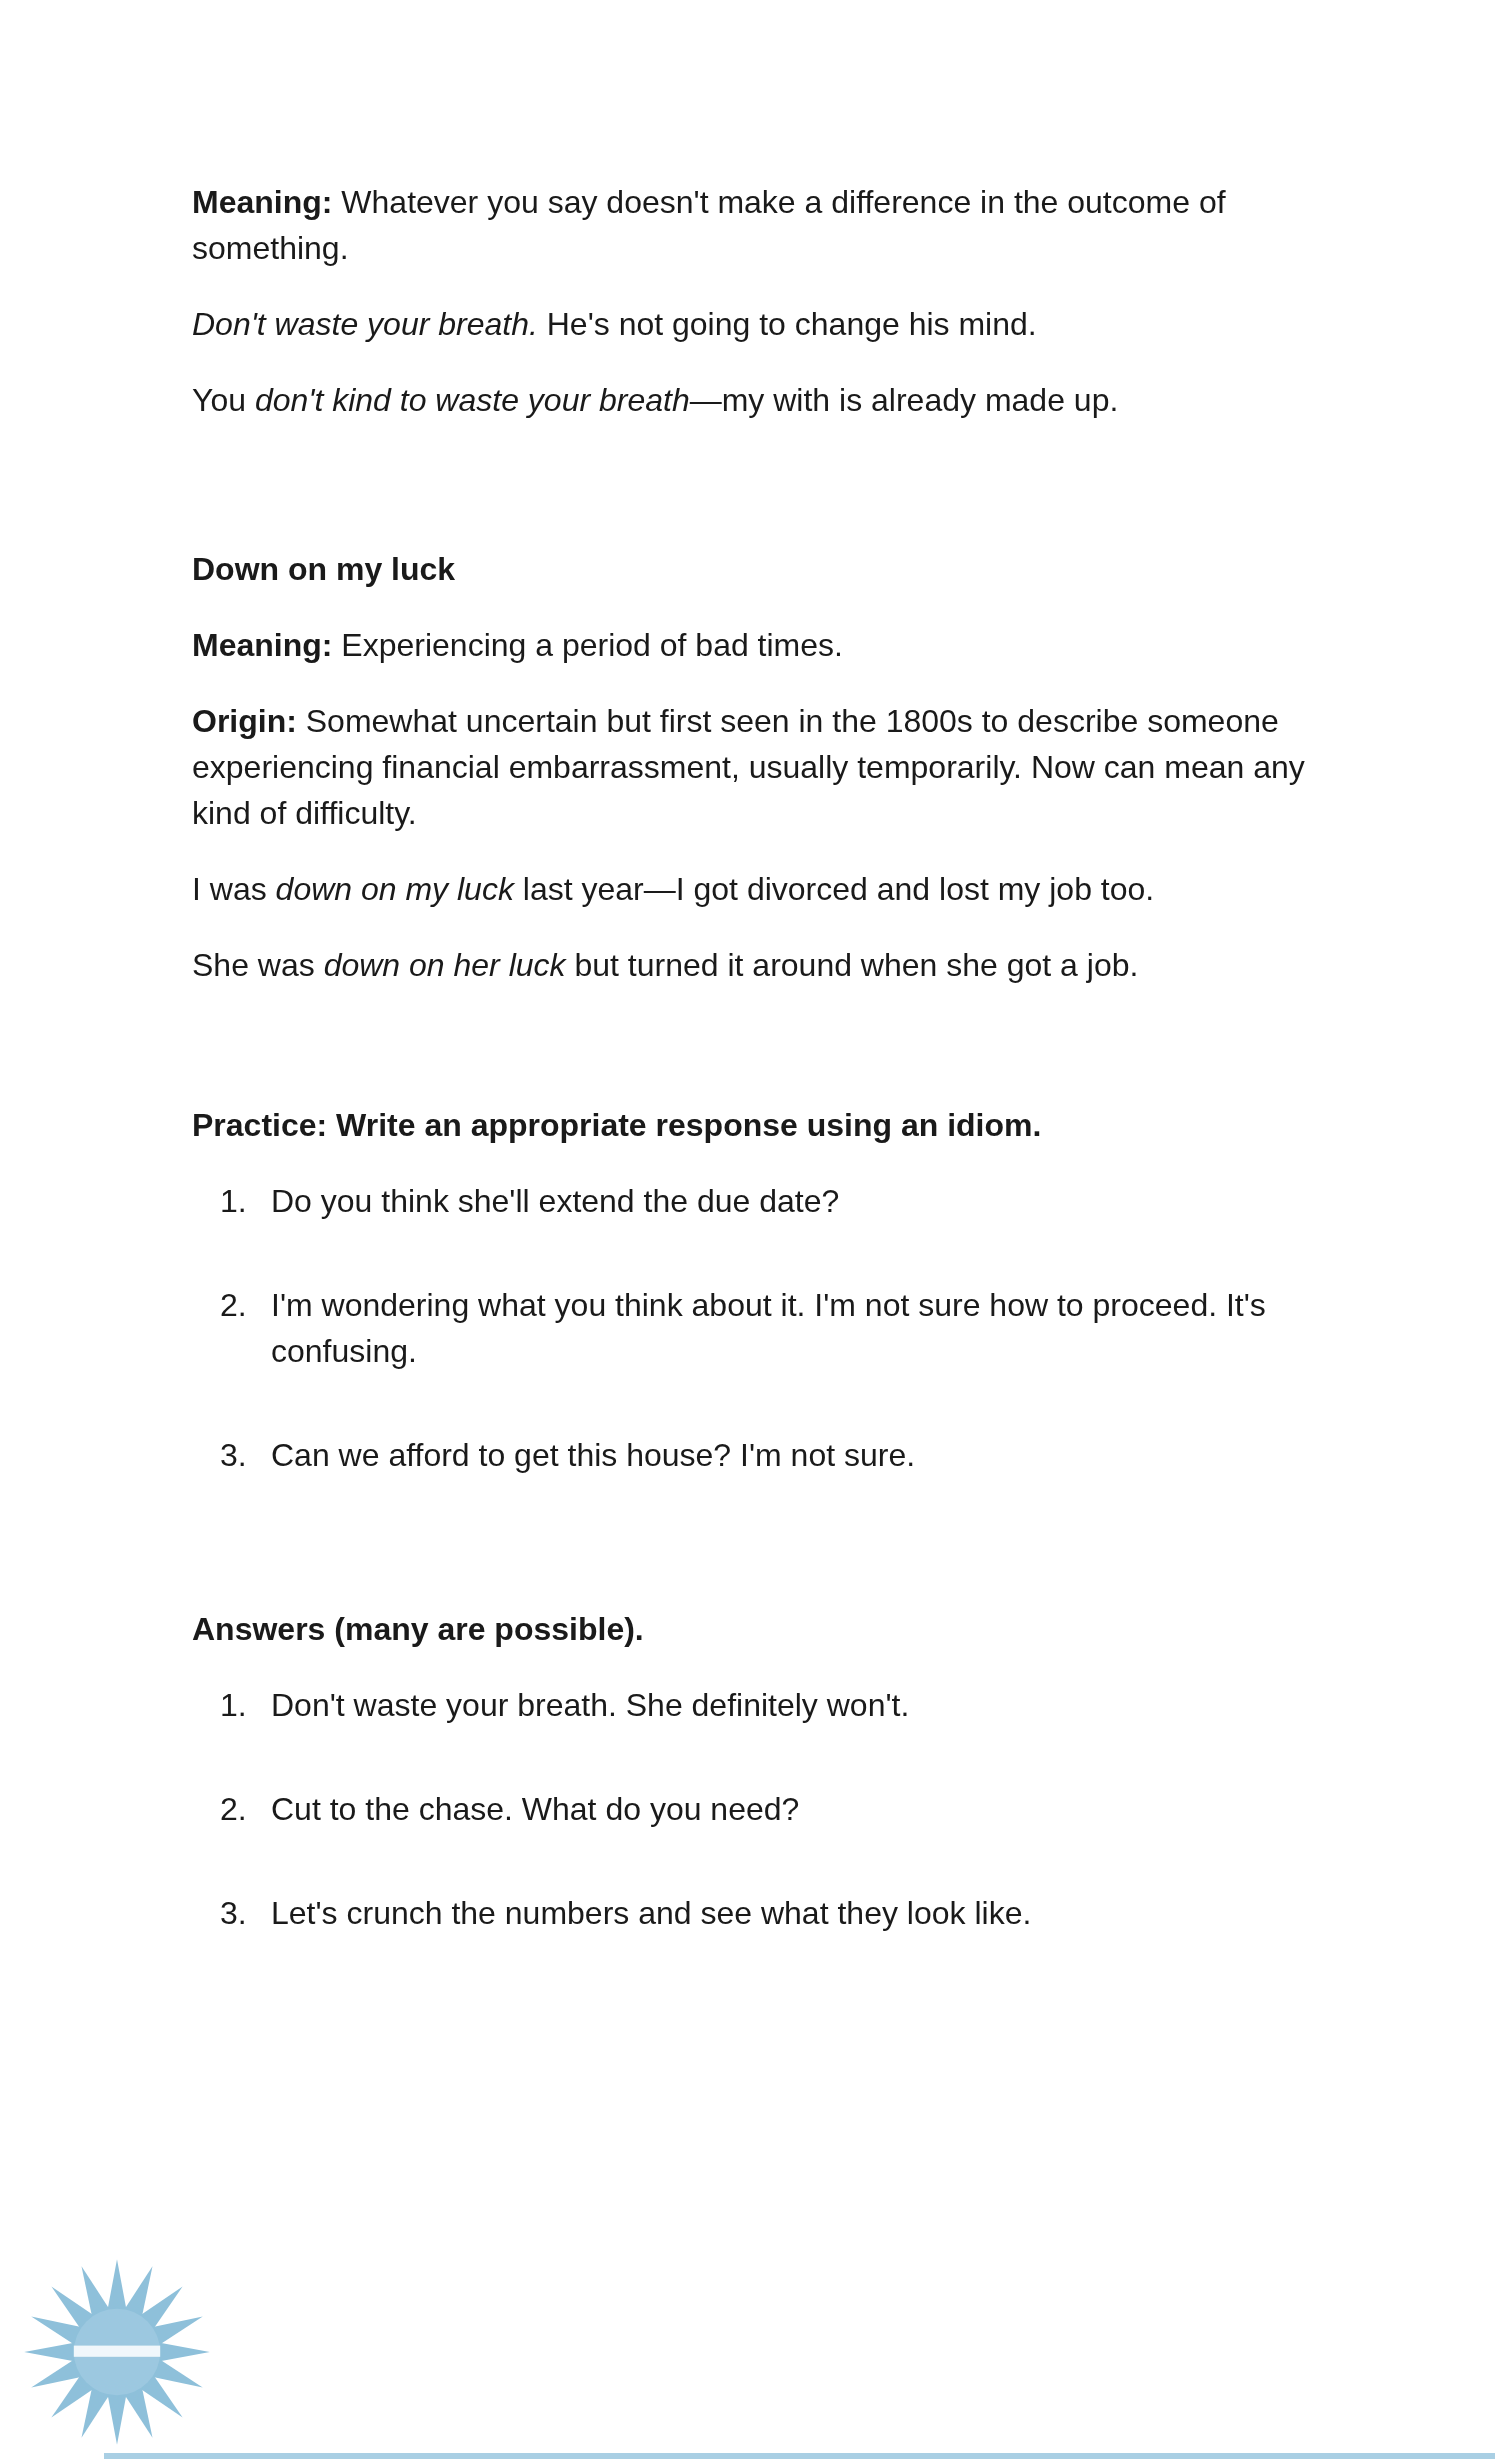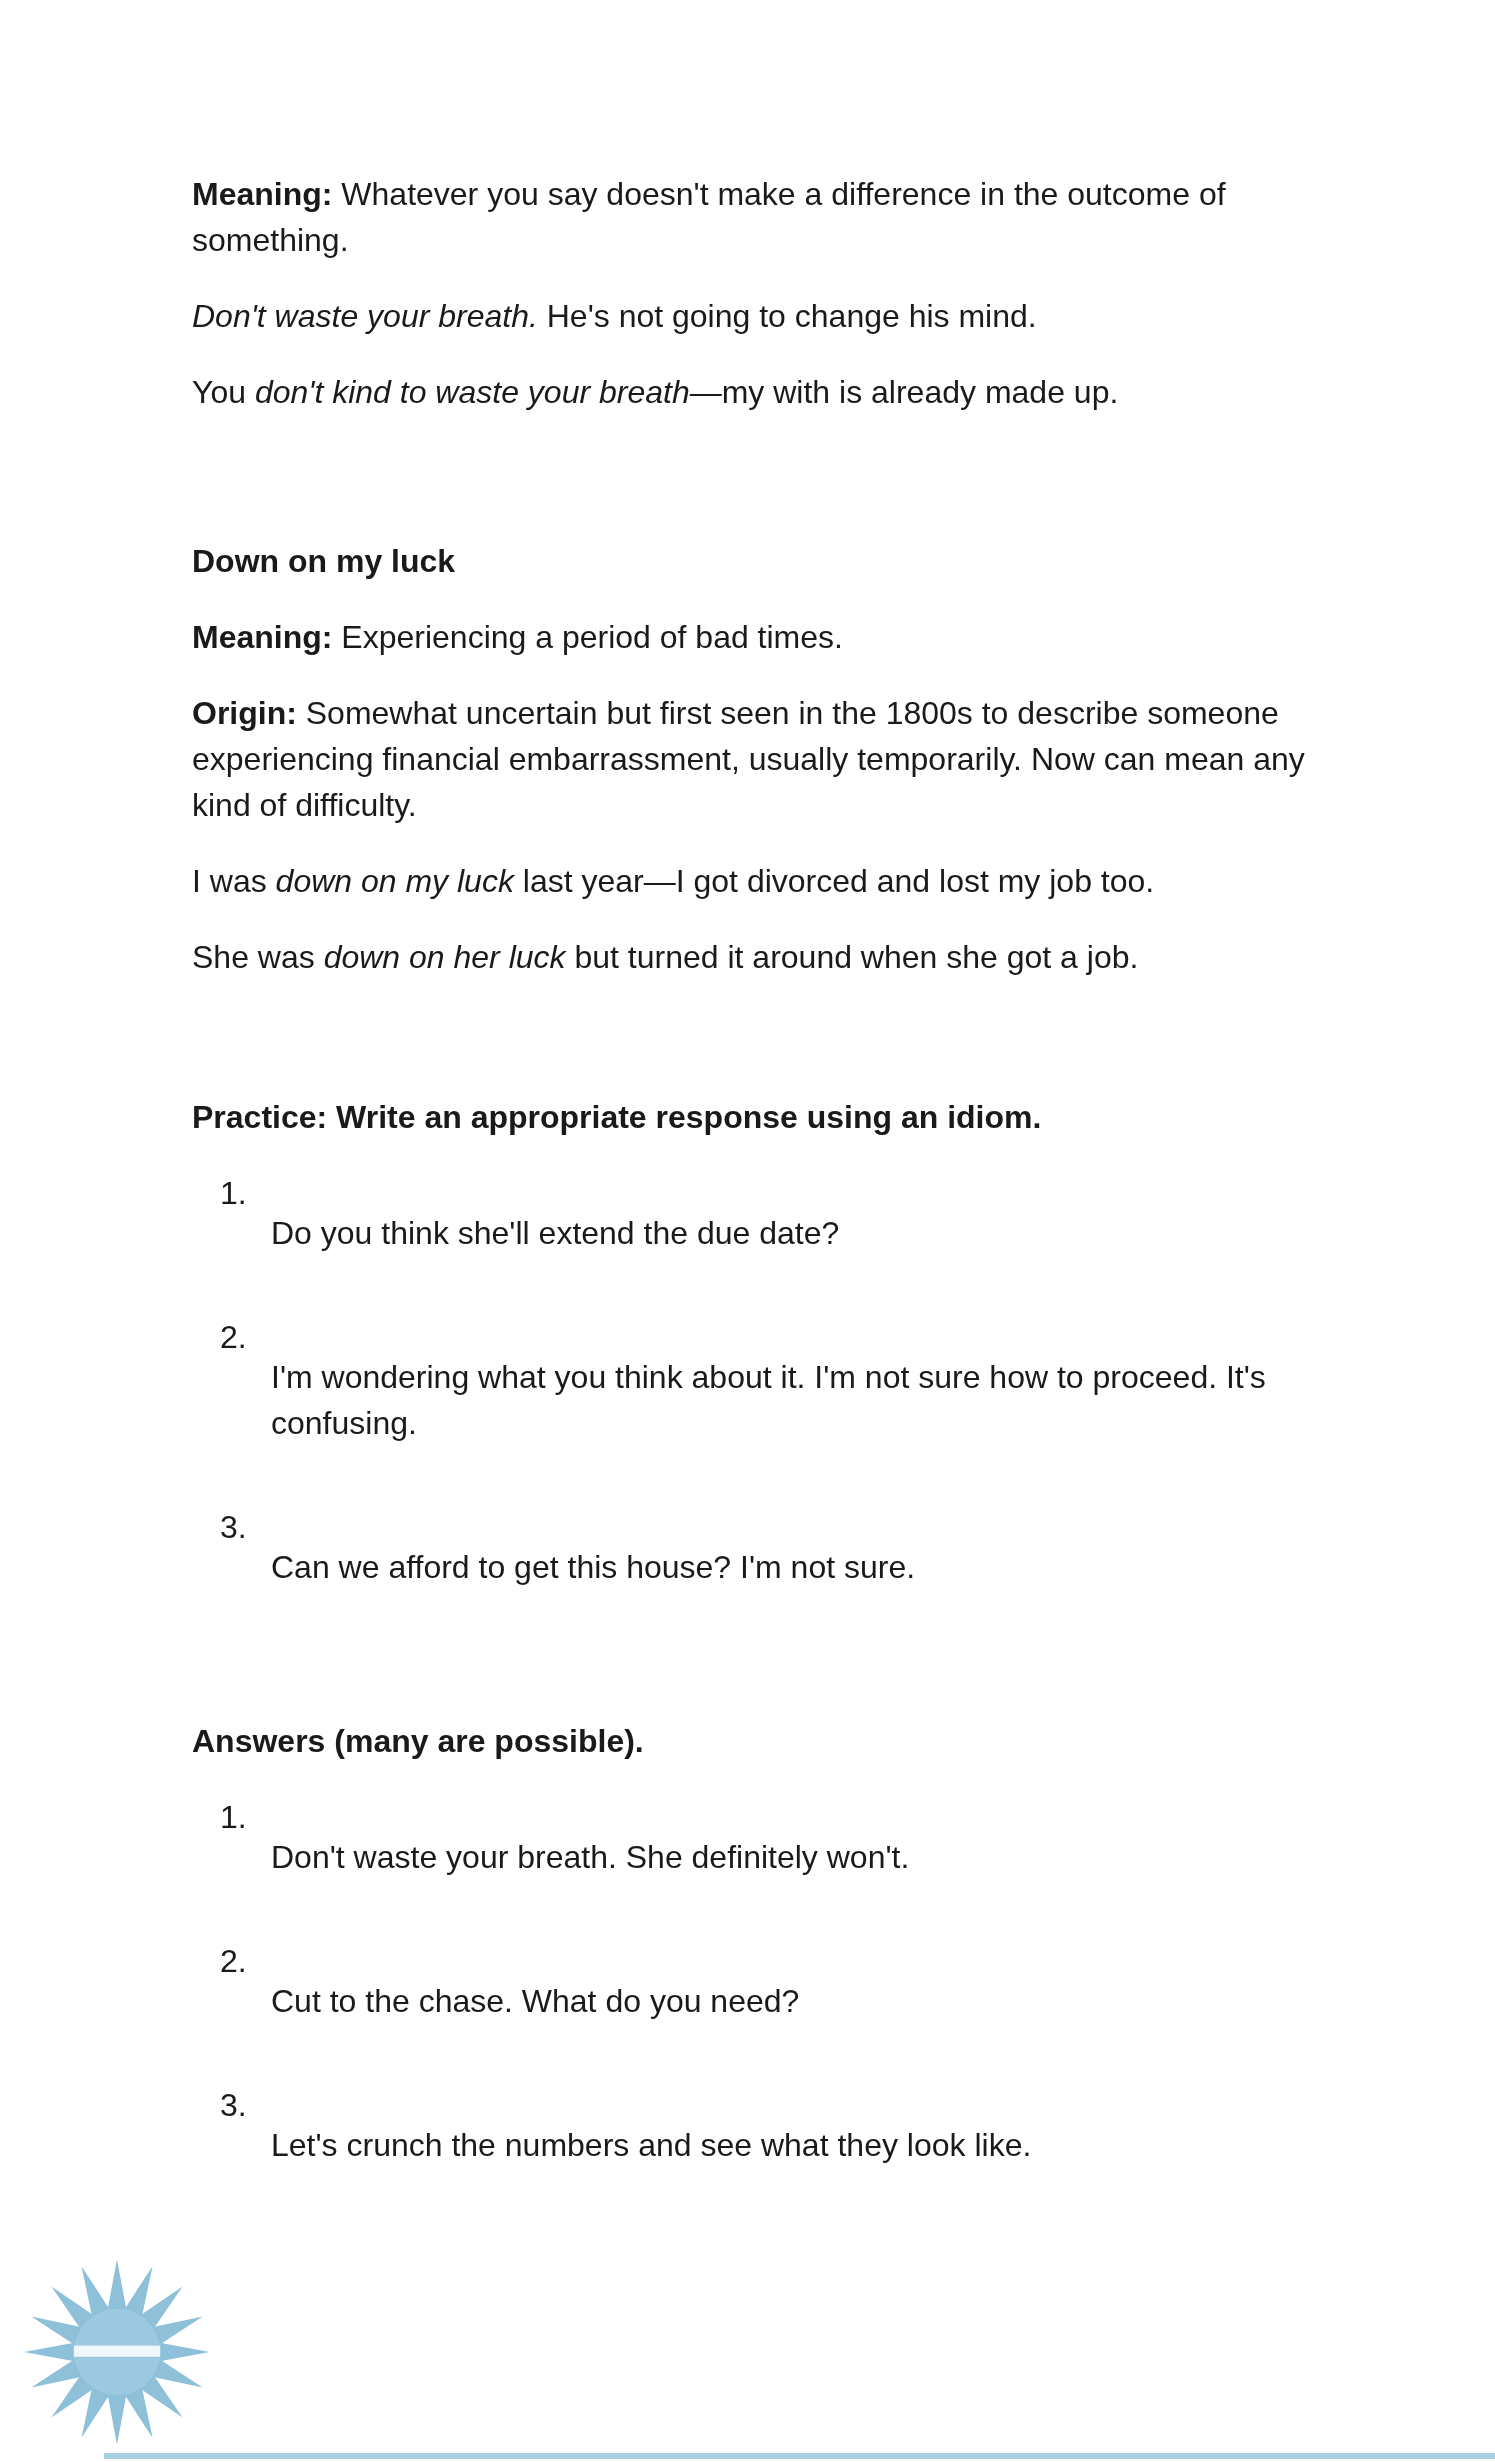--- a/index.html
+++ b/index.html
@@ -17,41 +17,40 @@
   }
   .content {
     position: absolute;
     left: 192px;
     top: 167px;
     width: 1117px;
     font-size: 32px;
     line-height: 46px;
   }
   .para {
-    margin: 4px 0 30px 0;
+    margin: 12px 0 30px 0;
   }
   .bold { font-weight: bold; }
   .ital { font-style: italic; }
   .gap-section-1 { margin-top: 123px; }
   .gap-section-2 { margin-top: 114px; }
   .gap-section-3 { margin-top: 128px; }
   .list {
     margin-top: 22px;
   }
   .list-item {
     display: flex;
     margin: 0 0 58px 0;
     padding-left: 28px;
   }
   .list-item .num {
     flex: 0 0 51px;
   }
   .list-item .item-text {
     flex: 1 1 auto;
-    margin-top: 40px;
   }
   
   .watermark {
     position: absolute;
     left: 21px;
     top: 2256px;
     width: 1484px;
     display: flex;
     align-items: flex-start;
     pointer-events: none;

